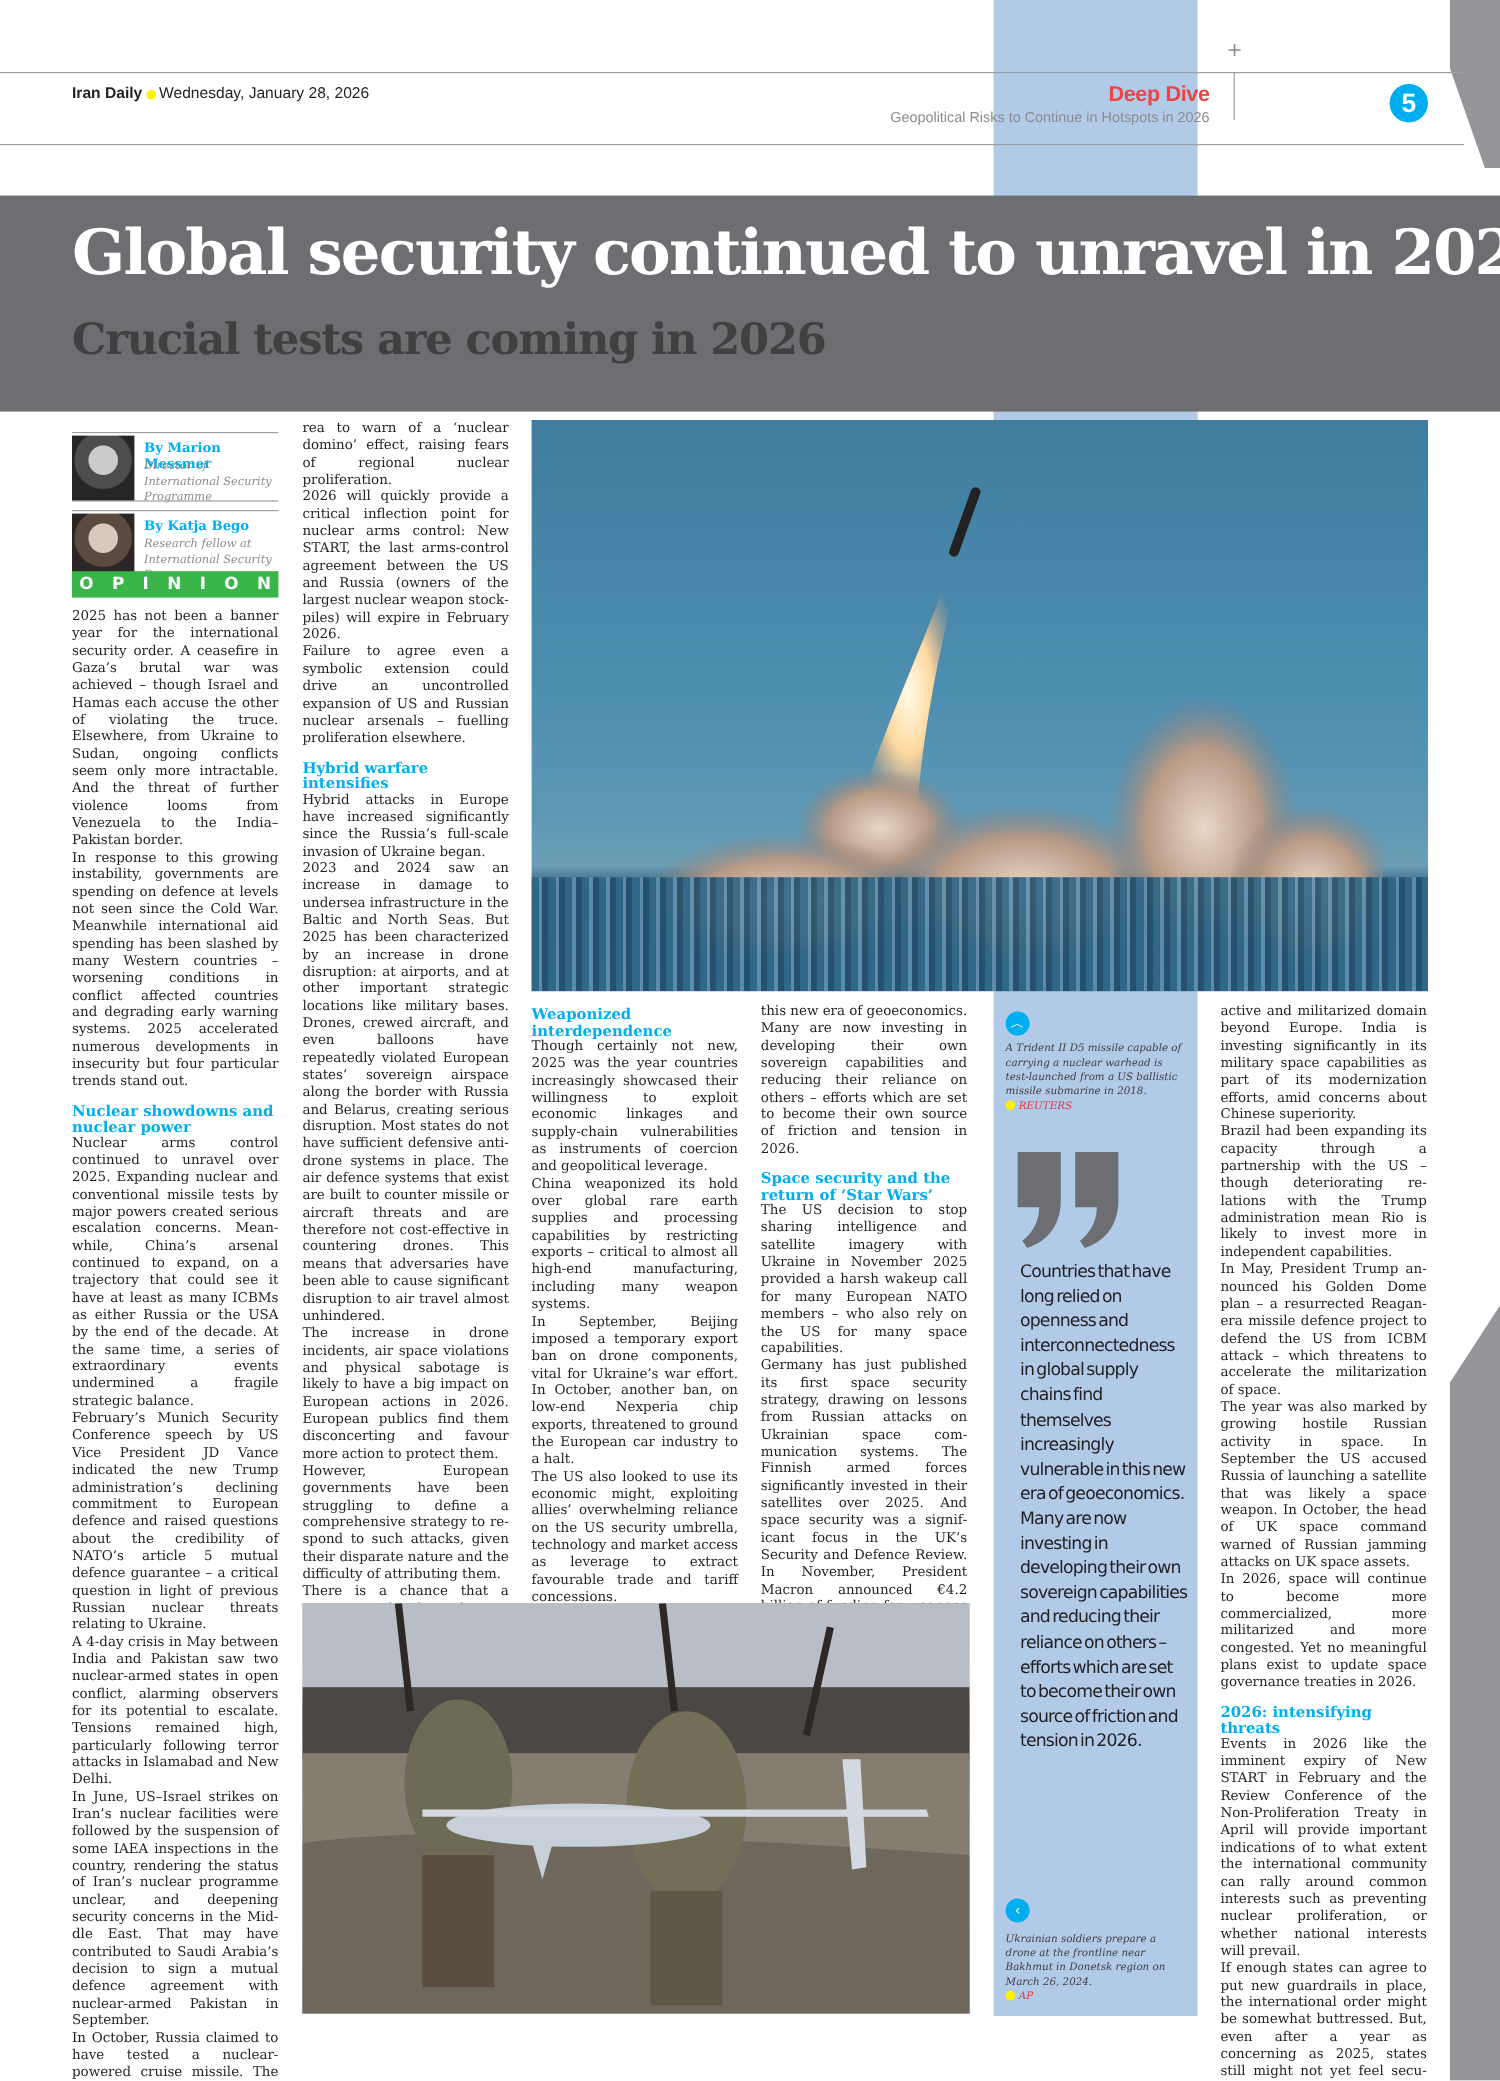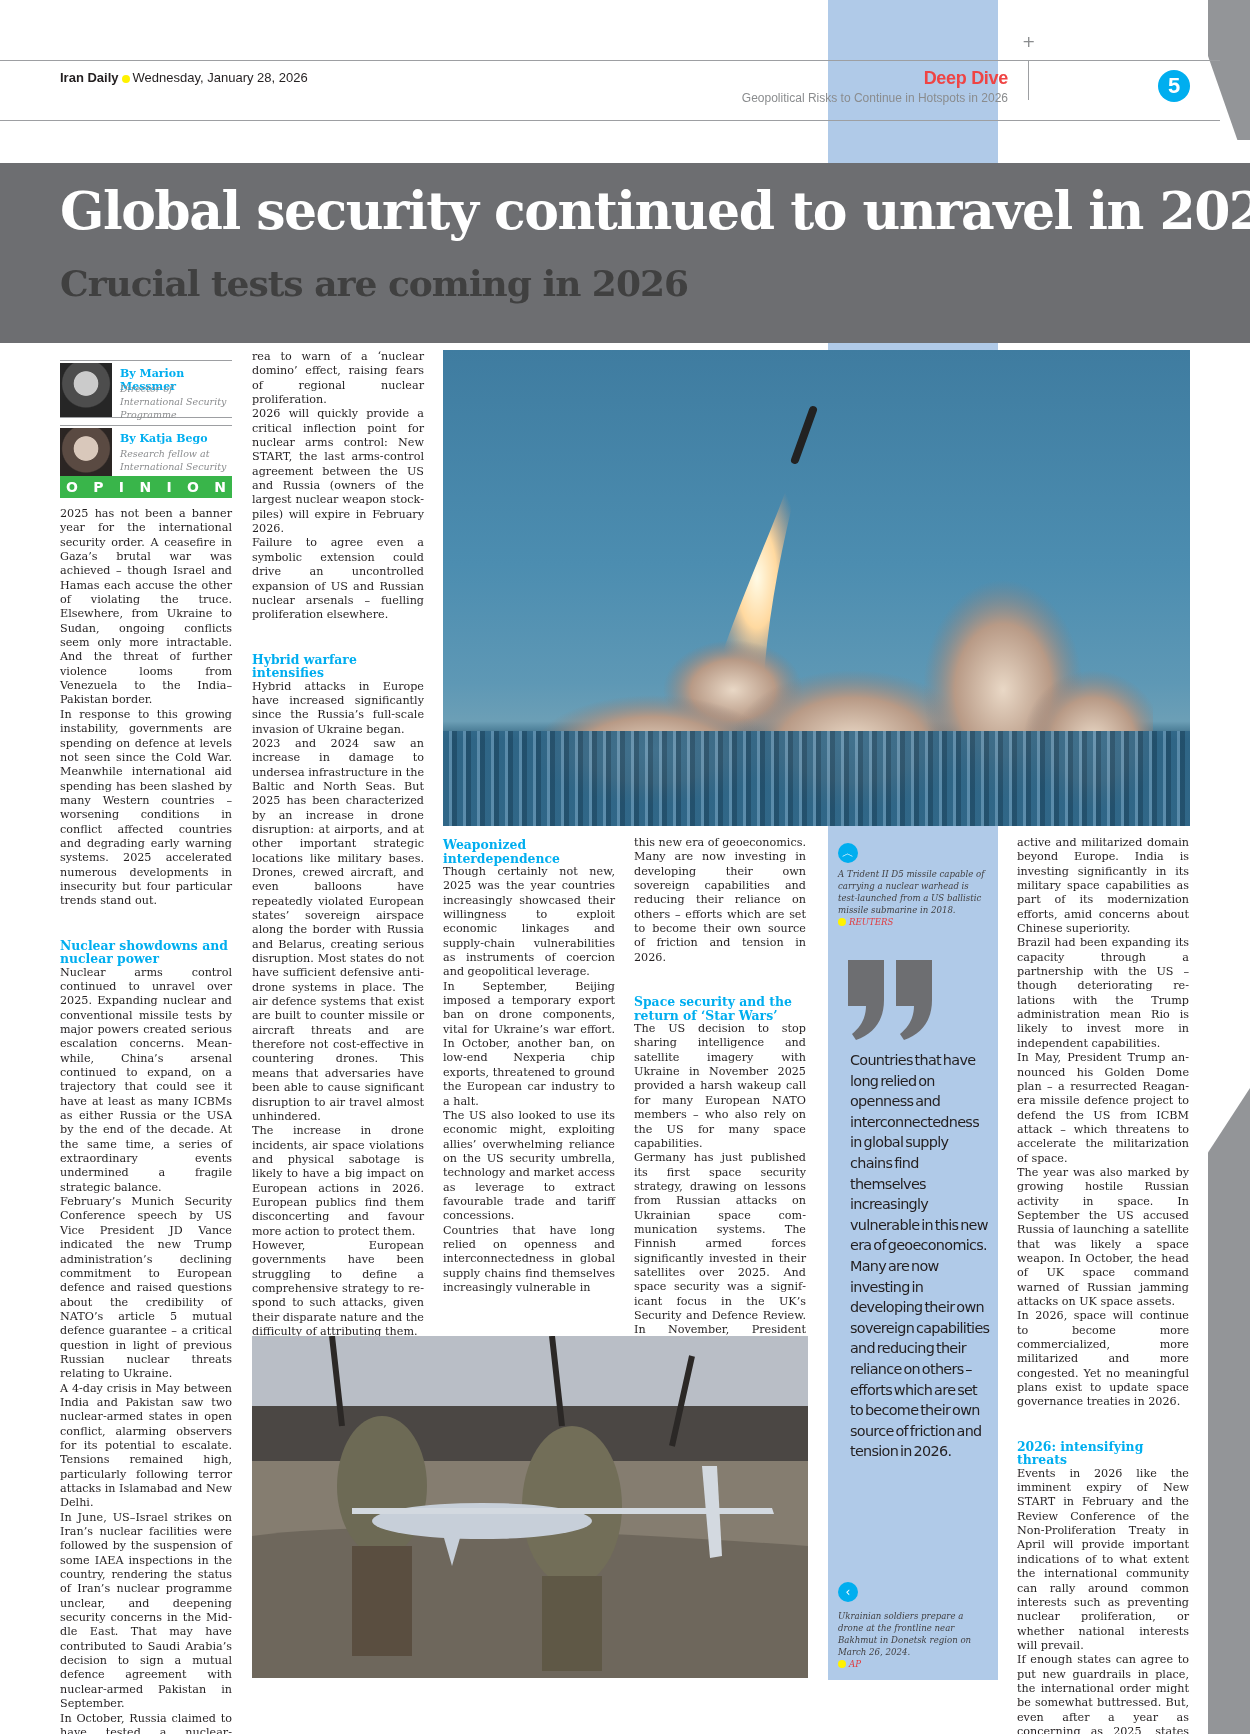--- a/index.html
+++ b/index.html
@@ -28,21 +28,21 @@
 
   .page-num { position: absolute; left: 1158px; top: 70px; width: 32px; height: 32px; border-radius: 50%; background: #00aeef; color: #fff;
      font-family: "Liberation Sans", sans-serif; font-weight: bold; font-size: 22px; text-align: center; line-height: 32px; }
 
   .headline-band { position: absolute; left: 0; top: 163px; width: 1250px; height: 180px; background: #6d6e71; }
   .headline { position: absolute; left: 60px; top: 180px; font-family: "DejaVu Serif", serif; font-weight: bold; font-size: 52px; color: #ffffff; letter-spacing: -1.5px; white-space: nowrap; }
   .subhead { position: absolute; left: 60px; top: 262px; font-family: "DejaVu Serif", serif; font-weight: bold; font-size: 36px; color: #404040; letter-spacing: -1px; white-space: nowrap; }
 
   .col { position: absolute; font-family: "DejaVu Serif", serif; font-size: 11.2px; line-height: 14.35px; color: #231f20; text-align: justify; hyphens: manual; }
   .col p { margin: 0; }
-  .col h3 { font-family: "DejaVu Serif", serif; font-weight: bold; color: #00aeef; font-size: 12.4px; line-height: 13.5px; margin-top: 30px; text-align: left; }
+  .col h3 { font-family: "DejaVu Serif", serif; font-weight: bold; color: #00aeef; font-size: 12.4px; line-height: 13.5px; margin-top: 10px; text-align: left; }
   .col1 { left: 60px; top: 507px; width: 172px; }
   .col2 { left: 252px; top: 350px; width: 172px; }
   .col3 { left: 443px; top: 836px; width: 172px; }
   .col4 { left: 634px; top: 836px; width: 172px; }
   .col5 { left: 1017px; top: 836px; width: 172px; }
   .col3 h3:first-child, .col3 h3.first { margin-top: 2px; }
 
   .byline { position: absolute; left: 60px; width: 172px; height: 58px; border-top: 1px solid #9d9fa2; border-bottom: 1px solid #9d9fa2; }
   .byline.b1 { top: 360px; }
   .byline.b2 { top: 425px; }
@@ -167,20 +167,21 @@
     <ellipse cx="320" cy="350" rx="120" ry="70" fill="url(#smoke)"></ellipse>
     <ellipse cx="470" cy="300" rx="80" ry="110" fill="url(#smoke)"></ellipse>
     <ellipse cx="560" cy="350" rx="70" ry="70" fill="url(#smoke)"></ellipse>
   </svg>
   <div class="sea"></div>
 </div>
 
 <div class="col col3">
   <h3 class="first">Weaponized interdependence</h3>
   <p>Though certainly not new, 2025 was the year countries increas­ingly showcased their willingness to exploit economic linkages and supply-chain vulnerabilities as instruments of coercion and geo­political leverage.</p>
+  <p>China weaponized its hold over global rare earth supplies and processing capabilities by restrict­ing exports – critical to almost all high-end manufacturing, includ­ing many weapon systems.</p>
   <p>In September, Beijing imposed a temporary export ban on drone components, vital for Ukraine’s war effort. In October, another ban, on low-end Nexperia chip exports, threatened to ground the European car industry to a halt.</p>
   <p>The US also looked to use its eco­nomic might, exploiting allies’ overwhelming reliance on the US security umbrella, technology and market access as leverage to extract favourable trade and tariff concessions.</p>
   <p>Countries that have long relied on openness and interconnectedness in global supply chains find them­selves increasingly vulnerable in</p>
 </div>
 
 <div class="col col4">
   <p>this new era of geoeconomics. Many are now investing in devel­oping their own sovereign capa­bilities and reducing their reliance on others – efforts which are set to become their own source of friction and tension in 2026.</p>
   <h3>Space security and the return of ‘Star Wars’</h3>
   <p>The US decision to stop sharing intelligence and satellite imag­ery with Ukraine in November 2025 provided a harsh wakeup call for many European NATO members – who also rely on the US for many space capabilities.</p>
   <p>Germany has just published its first space security strategy, drawing on lessons from Russian attacks on Ukrainian space com­munication systems. The Finnish armed forces significantly invest­ed in their satellites over 2025. And space security was a signif­icant focus in the UK’s Security and Defence Review. In Novem­ber, President Macron announced €4.2 billion of funding for weap­ons to support European interests in space.</p>

